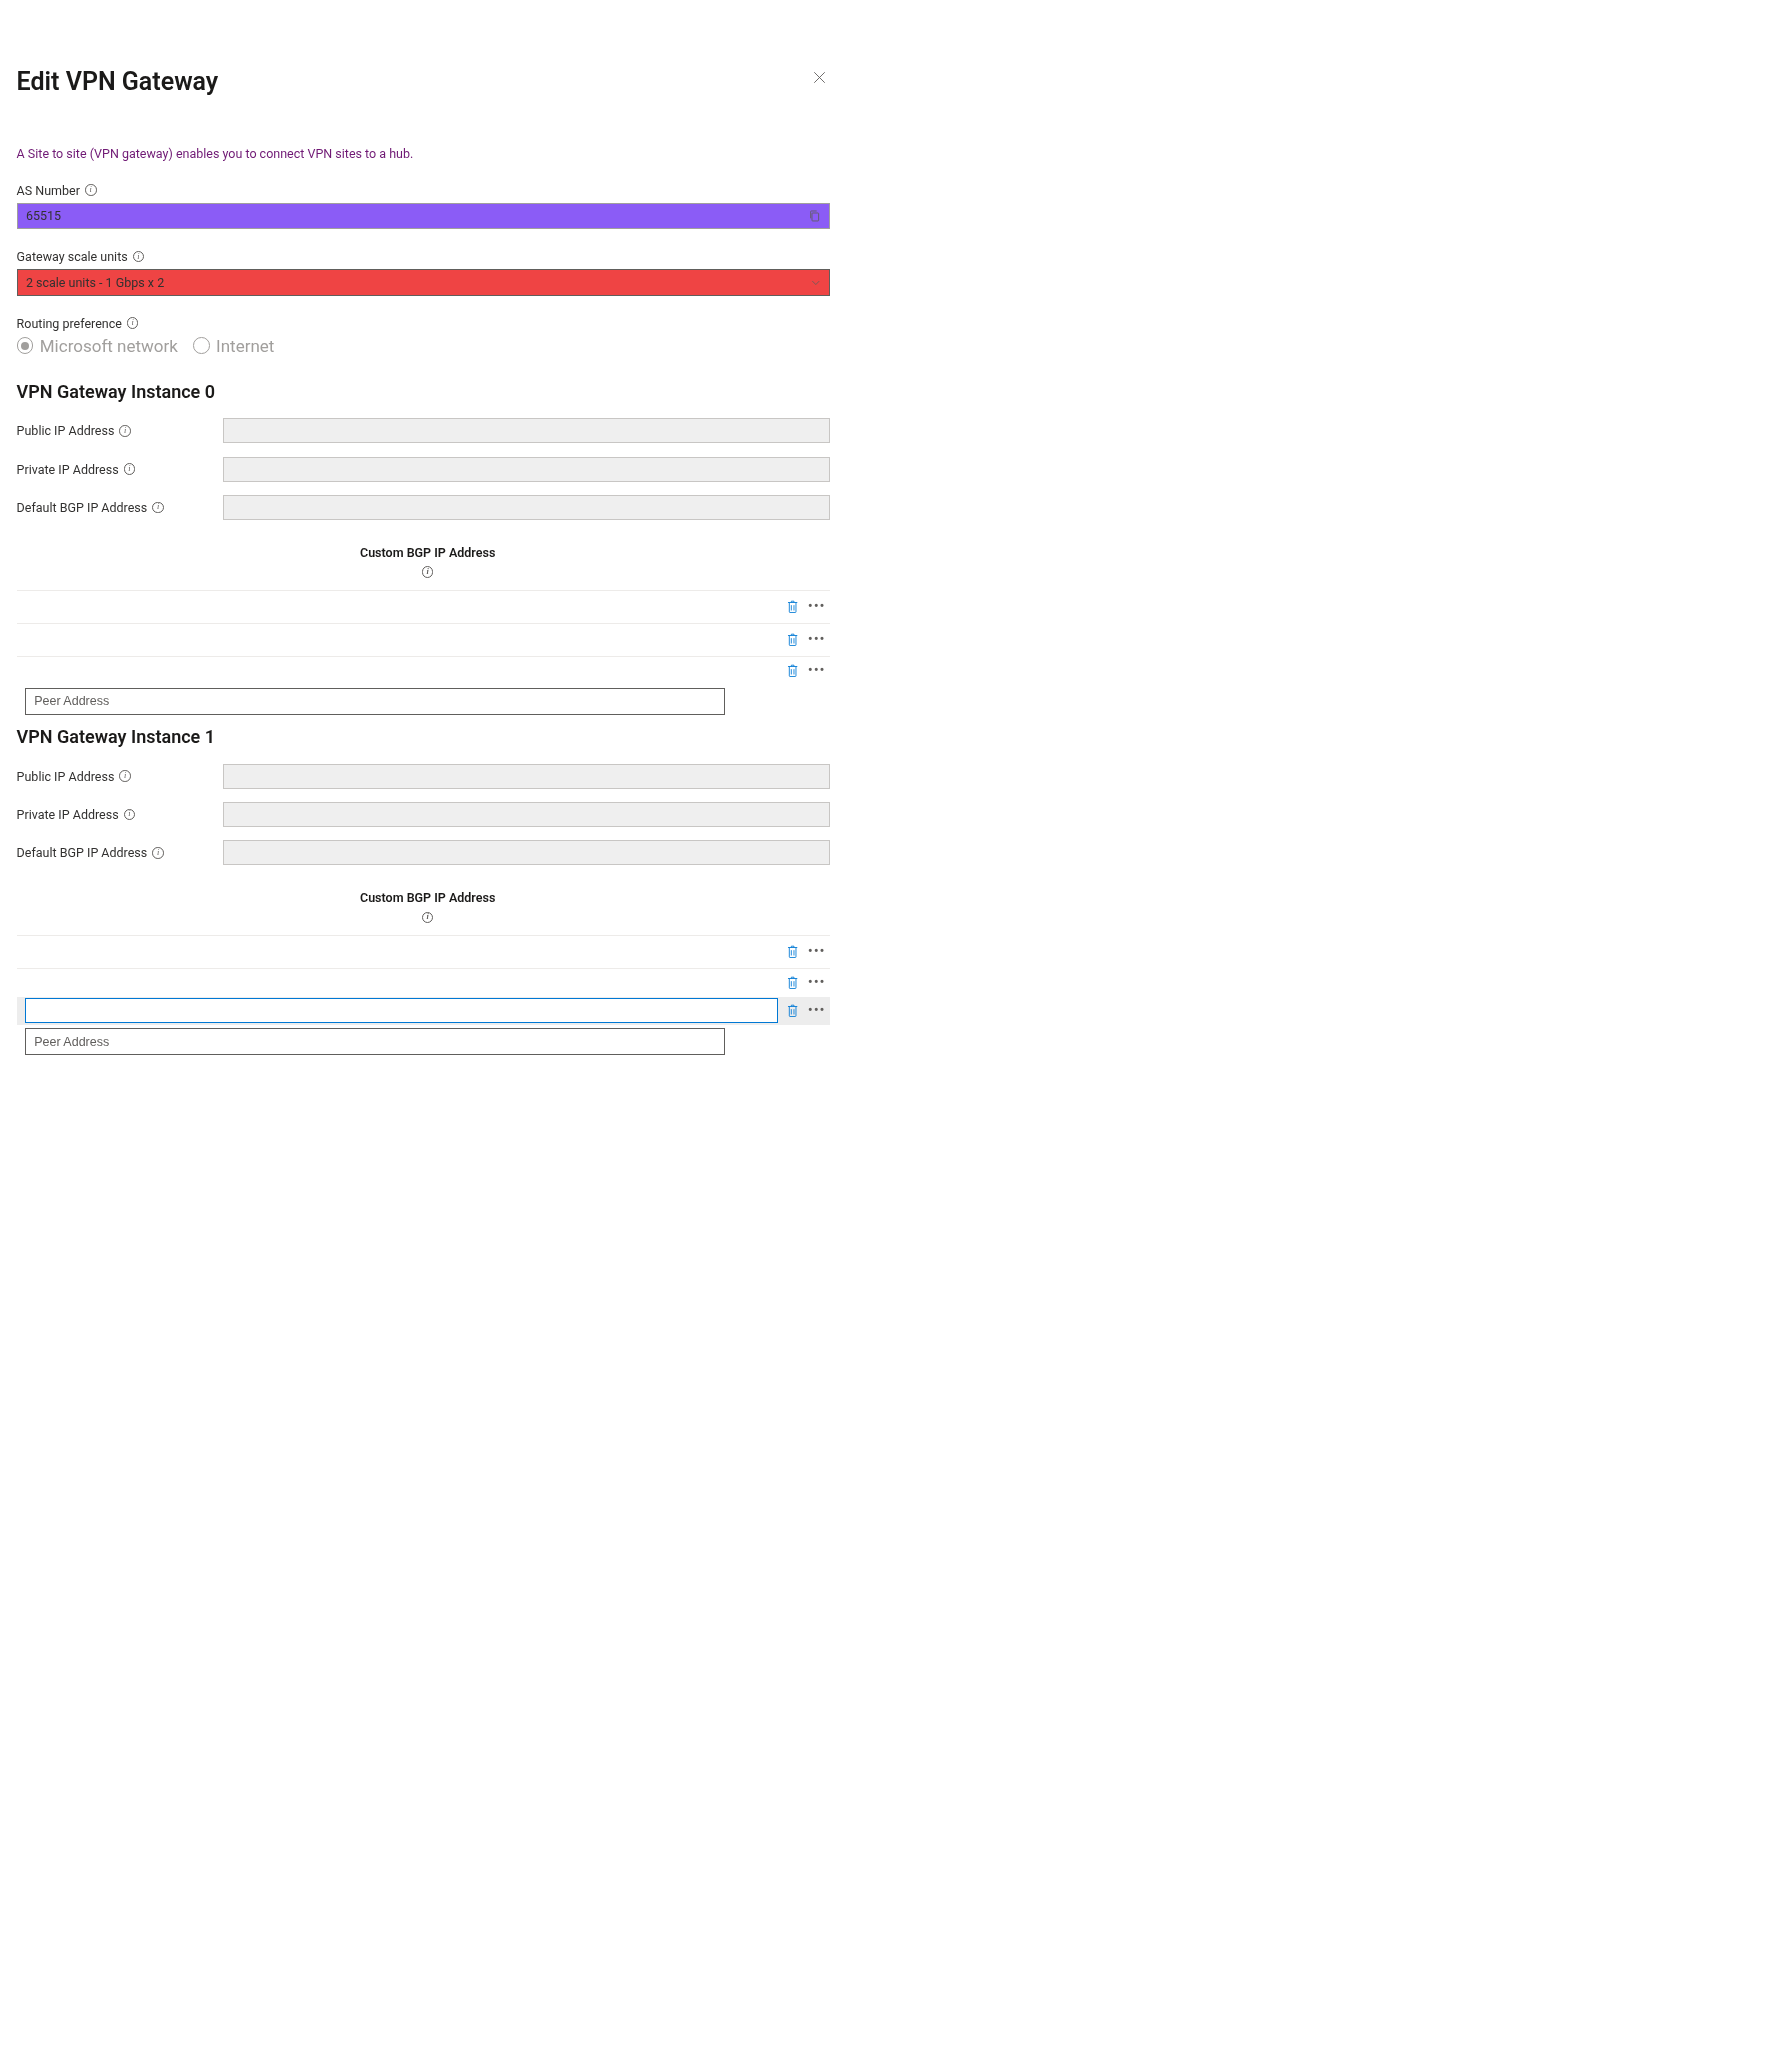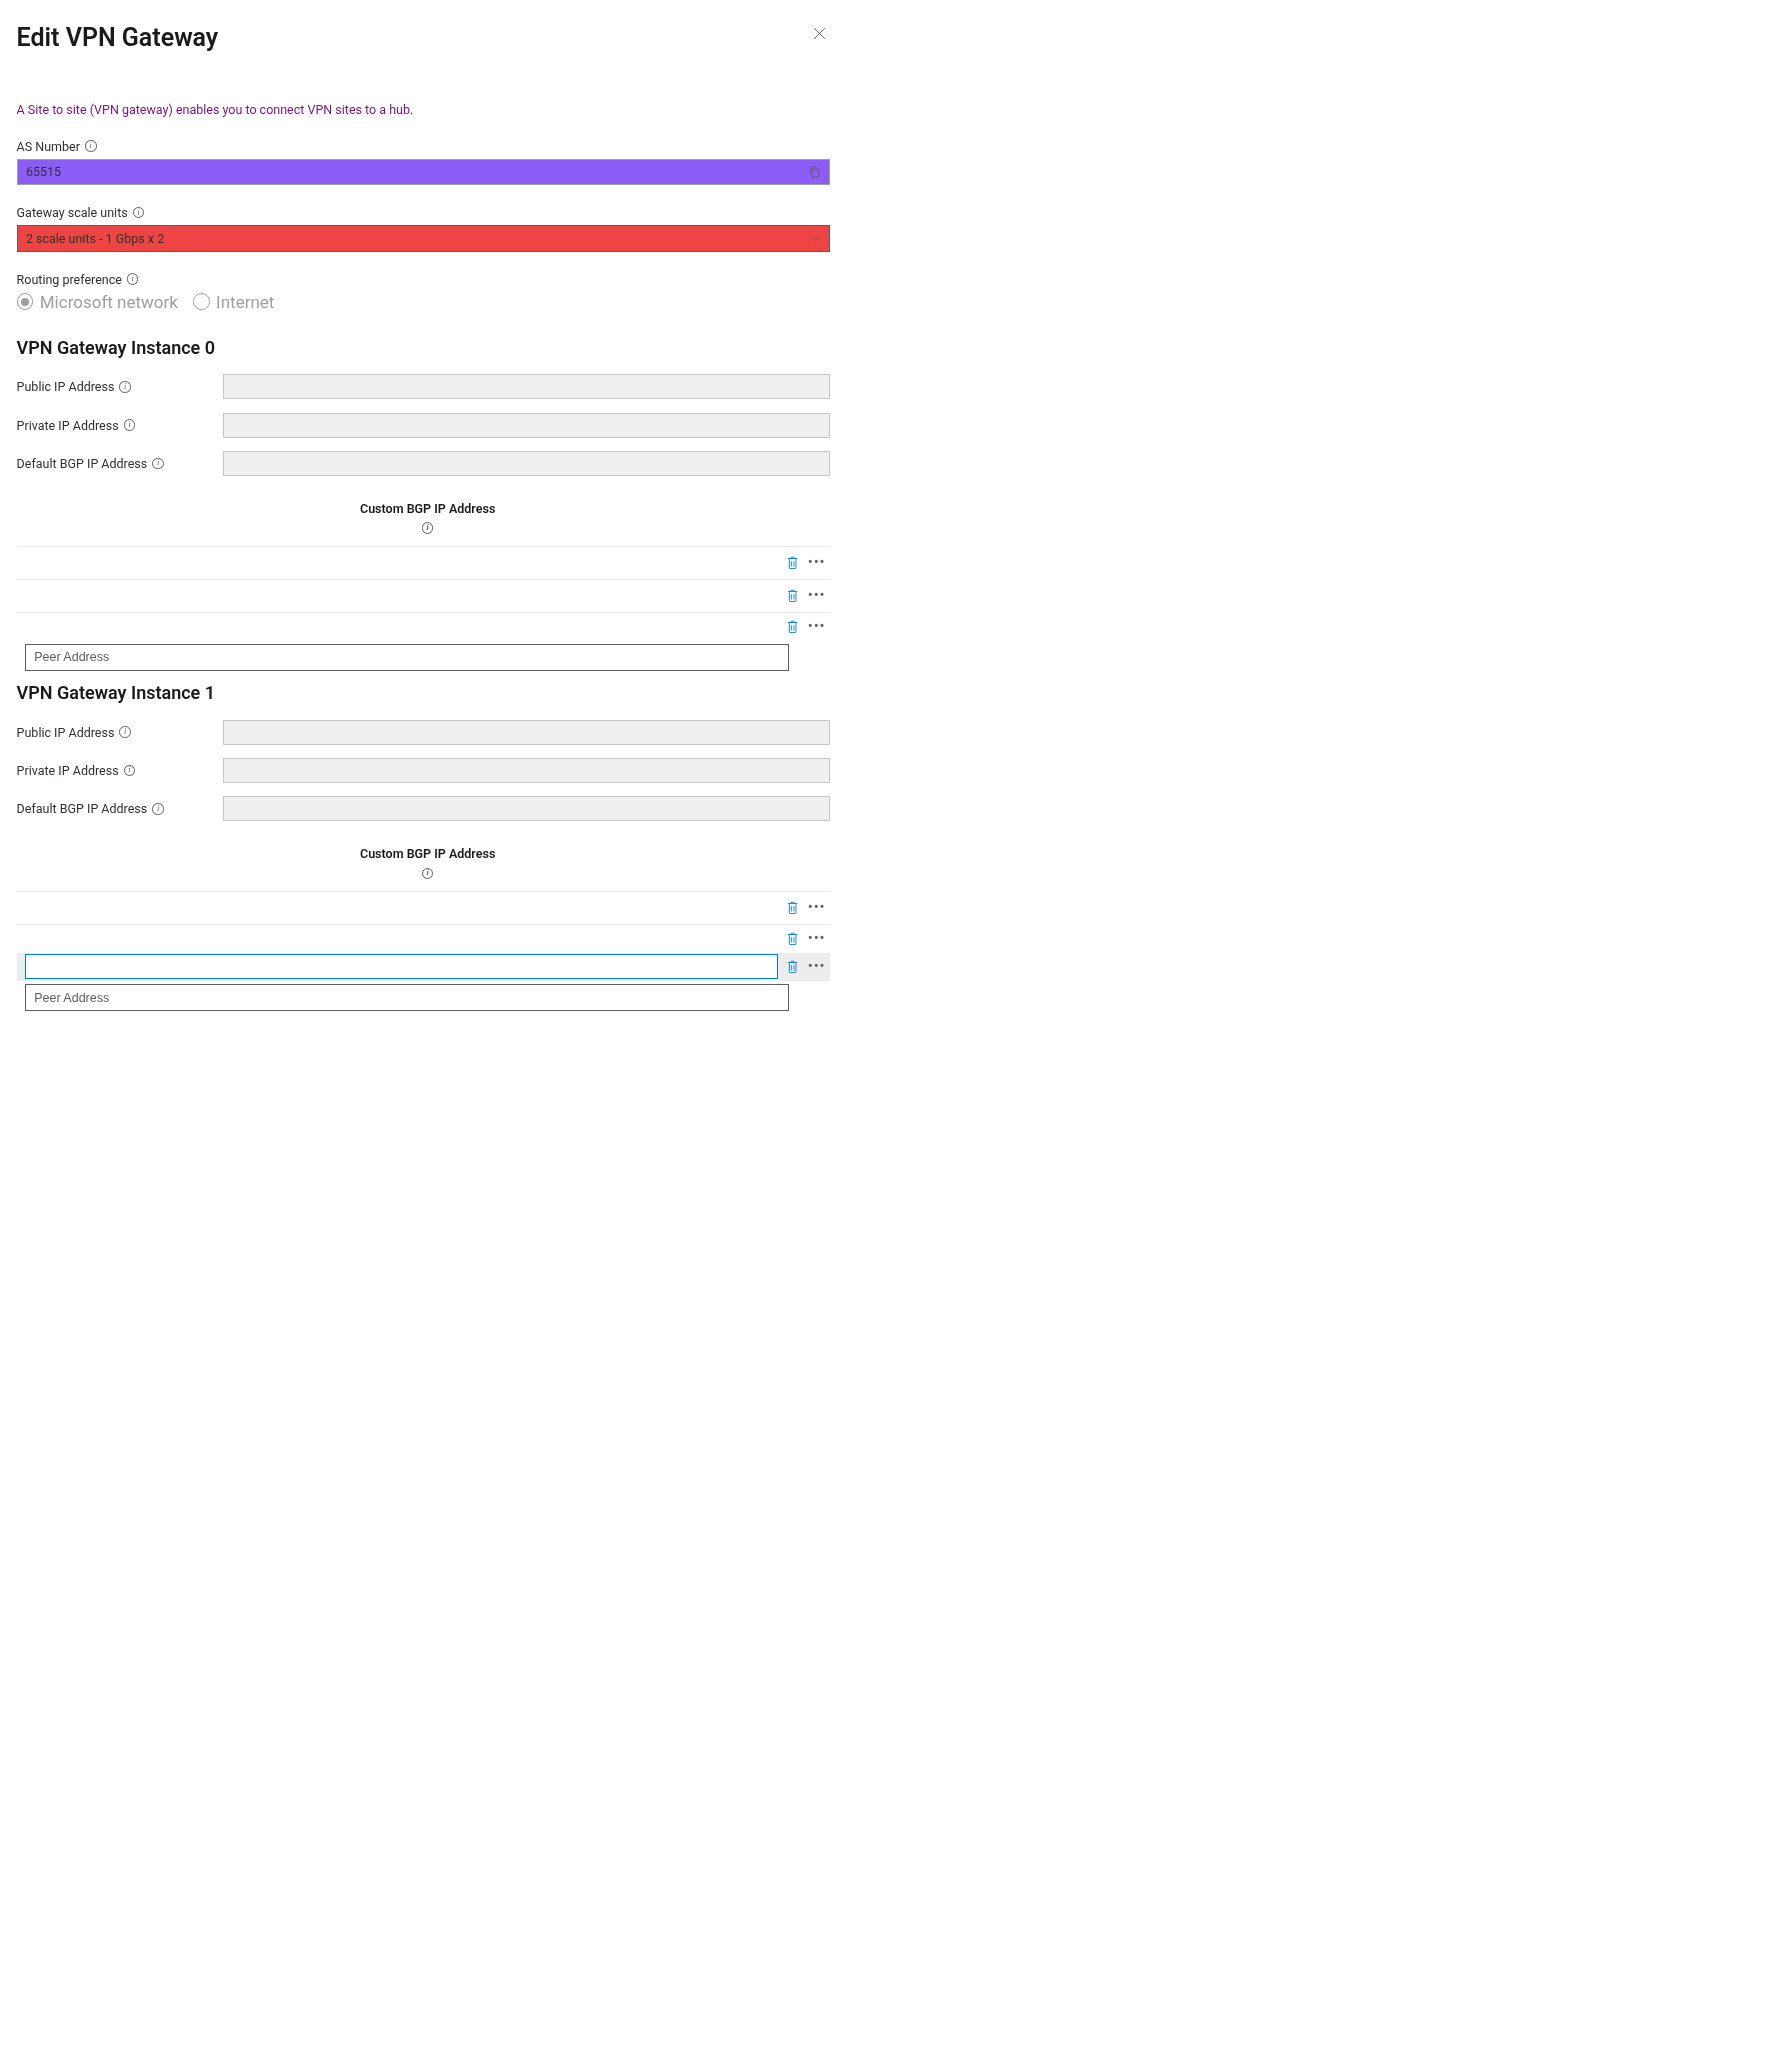--- a/index.html
+++ b/index.html
@@ -9,20 +9,21 @@
     color: #323130;
     padding: 23px 16.6px 33px 16.6px;
     width: 847px;
     font-size: 12.5px;
   }
   .header {
     display: flex;
     justify-content: space-between;
     align-items: flex-start;
     margin-bottom: 50px;
+    margin-top: 44px;
   }
   h1 {
     font-size: 25px;
     font-weight: 600;
     color: #1b1a19;
   }
   .close-btn {
     cursor: pointer;
     padding: 3.3px;
     color: #605e5c;
@@ -173,21 +174,21 @@
     cursor: pointer;
     font-size: 15px;
     letter-spacing: 0.8px;
     padding: 0 1.7px;
     line-height: 1;
   }
   .peer-input-wrap {
     padding: 3.3px 8.3px 3.3px 8.3px;
   }
   .peer-input {
-    width: 764px;
+    width: 700px;
     border: 0.8px solid #605e5c;
     height: 26.6px;
     padding: 3.3px 8.3px;
     font-size: 12.5px;
     color: #323130;
     background: #ffffff;
   }
   .peer-input::placeholder { color: #605e5c; }
   .addr-row.active .inline-input {
     flex: 1;

